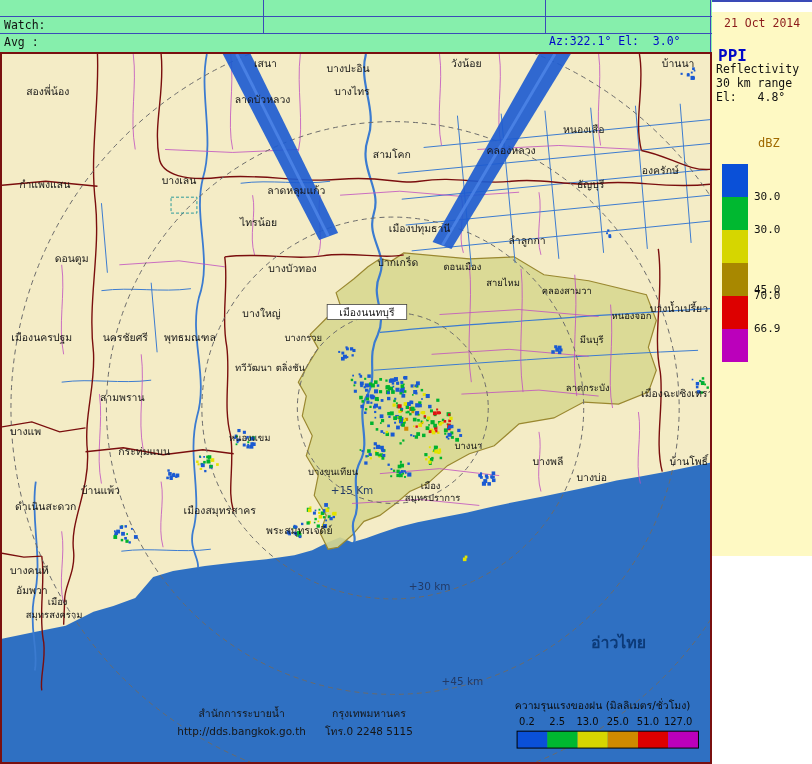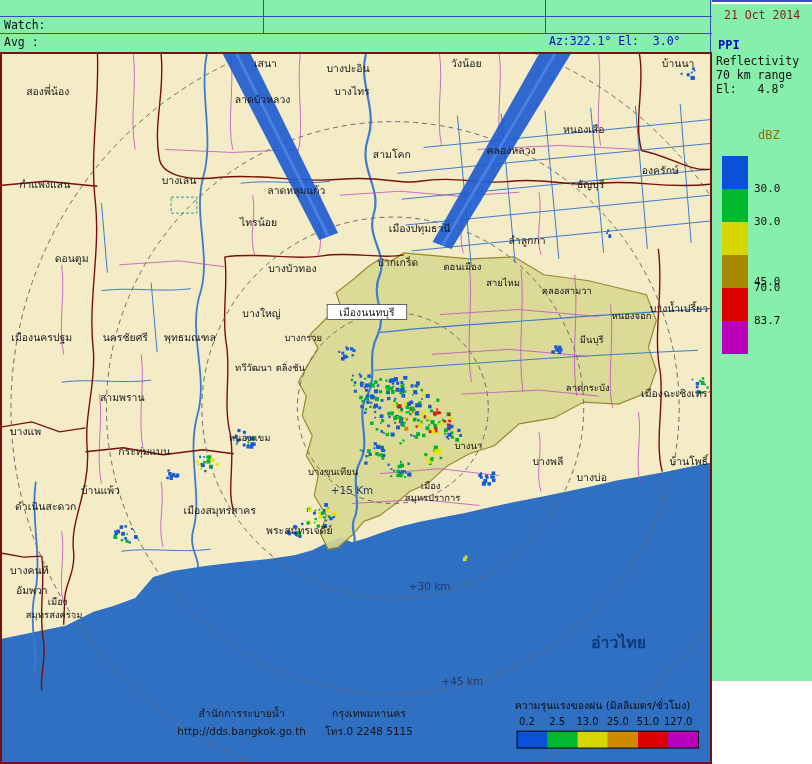--- a/index.html
+++ b/index.html
@@ -25,24 +25,24 @@
   .time{left:4px;color:#cc3900}
   .val{left:312px;color:#ee1100}
   .sched{left:478px;color:#006868}
   .capt{left:584px;color:#006868}
   .map-wrap{position:absolute;left:0;top:52px;width:712px;height:712px;border:2px solid #7a1010;background:#f4ecc6}
   svg{display:block}
   .prov{stroke:#7a0e0e;stroke-width:1.4;fill:none}
   .dist{stroke:#c050c0;stroke-width:.9;fill:none;opacity:.9}
   .canal{stroke:#3b7bd0;fill:none}
   .ring{stroke:#6a6a6a;stroke-width:1;fill:none;stroke-dasharray:5 4}
-  .sidebar{position:absolute;left:712px;top:4px;width:100px;height:677px;background:#86efac;font-size:11.5px}
+  .sidebar{position:absolute;left:712px;top:12px;width:100px;height:544px;background:#fef9c3;font-size:11.5px}
   .sidebar>div{position:absolute;white-space:pre}
   .sb-date{top:4px;left:12px;color:#8b1a1a}
-  .sb-ppi{top:34px;left:6px;color:#0008c8;font-weight:bold;font-size:12px}
+  .sb-ppi{top:34px;left:6px;color:#0008c8;font-weight:bold;font-size:16px}
   .sb-prod{top:50px;left:4px;color:#111}
   .sb-range{top:64px;left:4px;color:#111}
   .sb-el{top:78px;left:4px;color:#111}
   .sb-unit{top:124px;left:46px;color:#a06a00;font-size:12px}
   .scale{top:152px;left:10px;width:26px}
   .seg{width:26px;height:33px}
   .scale-labels{top:152px;left:42px;width:56px;height:210px}
   .slab{position:absolute;font-size:11px;color:#111}
 </style>
 </head>
@@ -709,19 +709,19 @@
           <text x="369" y="667" text-anchor="middle" font-size="10.5" fill="#151515">กรุงเทพมหานคร</text>
           <text x="369" y="685" text-anchor="middle" font-size="10.5" fill="#151515">โทร.0 2248 5115</text>
         </g>
     </svg>
   </div>
 
   <aside class="sidebar">
     <div class="sb-date">21 Oct 2014</div>
     <div class="sb-ppi">PPI</div>
     <div class="sb-prod">Reflectivity</div>
-    <div class="sb-range">70 km range</div>
+    <div class="sb-range">30 km range</div>
     <div class="sb-el">El:   4.8°</div>
     <div class="sb-unit">dBZ</div>
     <div class="scale" id="scale-body"><div class="seg" style="background: rgb(10, 80, 216);"></div><div class="seg" style="background: rgb(0, 184, 48);"></div><div class="seg" style="background: rgb(214, 214, 0);"></div><div class="seg" style="background: rgb(168, 136, 0);"></div><div class="seg" style="background: rgb(221, 0, 0);"></div><div class="seg" style="background: rgb(187, 0, 187);"></div></div>
-    <div class="scale-labels" id="scale-labels"><div class="slab" style="top: 26px;">30.0</div><div class="slab" style="top: 59px;">30.0</div><div class="slab" style="top: 92px; margin-top: 27px;">45.0</div><div class="slab" style="top: 125px;">70.0</div><div class="slab" style="top: 158px;">83.7</div></div>
+    <div class="scale-labels" id="scale-labels"><div class="slab" style="top: 26px;">30.0</div><div class="slab" style="top: 59px;">30.0</div><div class="slab" style="top: 92px; margin-top: 27px;">45.0</div><div class="slab" style="top: 125px;">70.0</div><div class="slab" style="top: 158px;">66.9</div></div>
   </aside>
 </div>
 
 </body></html>

